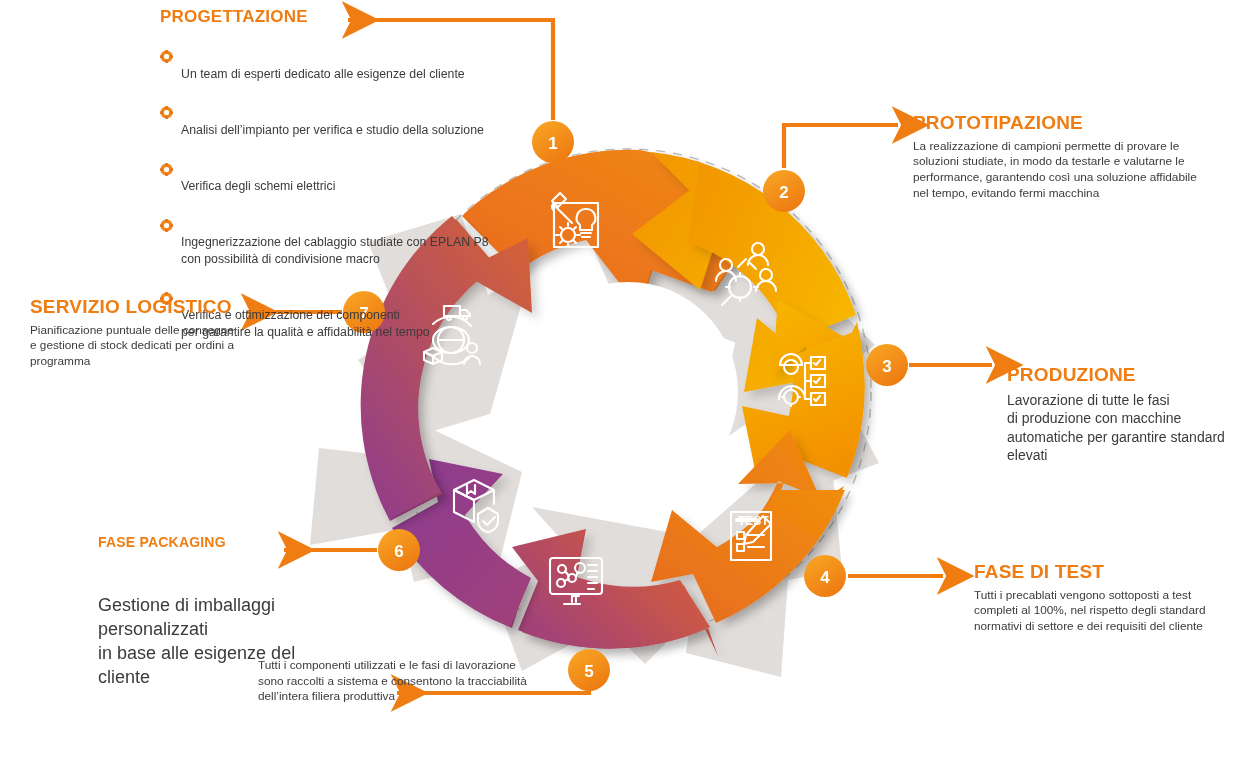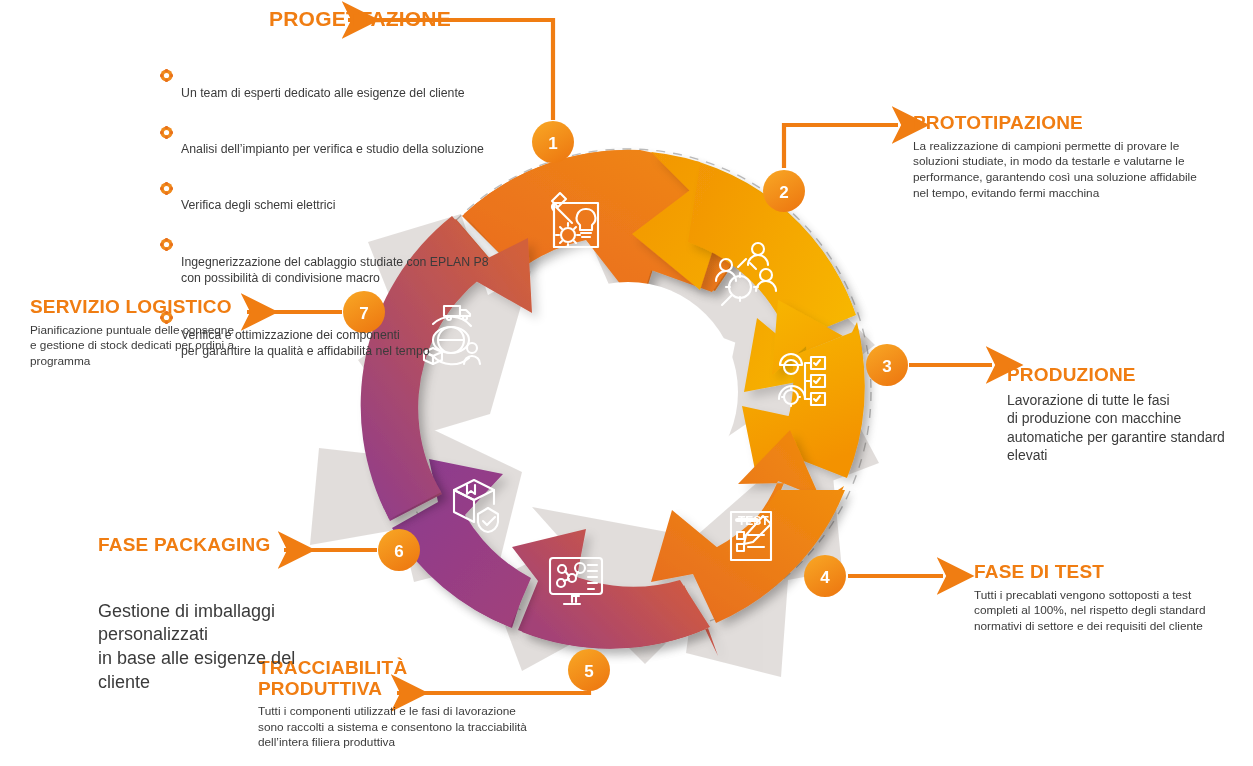--- a/index.html
+++ b/index.html
@@ -35,21 +35,21 @@
     white-space: pre-line;
   }
   .block .body {
     color: #3b3b3b;
     line-height: 1.33;
     white-space: pre-line;
   }
 
   
   #block-1 { left: 160px; top: 8px; width: 400px; }
-  #block-1 .title { font-size: 21px; margin-bottom: 21px; text-align: center; }
+  #block-1 .title { font-size: 17px; margin-bottom: 6px; }
   #block-1 ul {
     list-style: none;
     margin: 0;
     padding: 0;
     font-size: 12.3px;
     color: #3b3b3b;
   }
   #block-1 li {
     position: relative;
     padding-left: 21px;
@@ -80,21 +80,21 @@
   #block-4 .title { font-size: 19px; }
   #block-4 .body { font-size: 11.8px; }
 
   
   #block-5 { left: 258px; top: 658px; width: 300px; }
   #block-5 .title { font-size: 19px; }
   #block-5 .body { font-size: 11.8px; }
 
   
   #block-6 { left: 98px; top: 535px; width: 250px; }
-  #block-6 .title { font-size: 19px; }
+  #block-6 .title { font-size: 14px; }
   #block-6 .body { font-size: 18px; margin-top: 44px; }
 
   
   #block-7 { left: 30px; top: 297px; width: 240px; }
   #block-7 .title { font-size: 19px; }
   #block-7 .body { font-size: 11.8px; }
 
   
   #connectors, #wheel {
     position: absolute;
@@ -430,22 +430,20 @@
   </div>
 
   <div class="block" id="block-4">
     <div class="title">FASE DI TEST</div>
     <div class="body">Tutti i precablati vengono sottoposti a test
 completi al 100%, nel rispetto degli standard
 normativi di settore e dei requisiti del cliente</div>
   </div>
 
   <div class="block" id="block-5">
-    <div class="title">TRACCIABILITÀ
-PRODUTTIVA</div>
     <div class="body">Tutti i componenti utilizzati e le fasi di lavorazione
 sono raccolti a sistema e consentono la tracciabilità
 dell’intera filiera produttiva</div>
   </div>
 
   <div class="block" id="block-6">
     <div class="title">FASE PACKAGING</div>
     <div class="body">Gestione di imballaggi personalizzati
 in base alle esigenze del cliente</div>
   </div>

